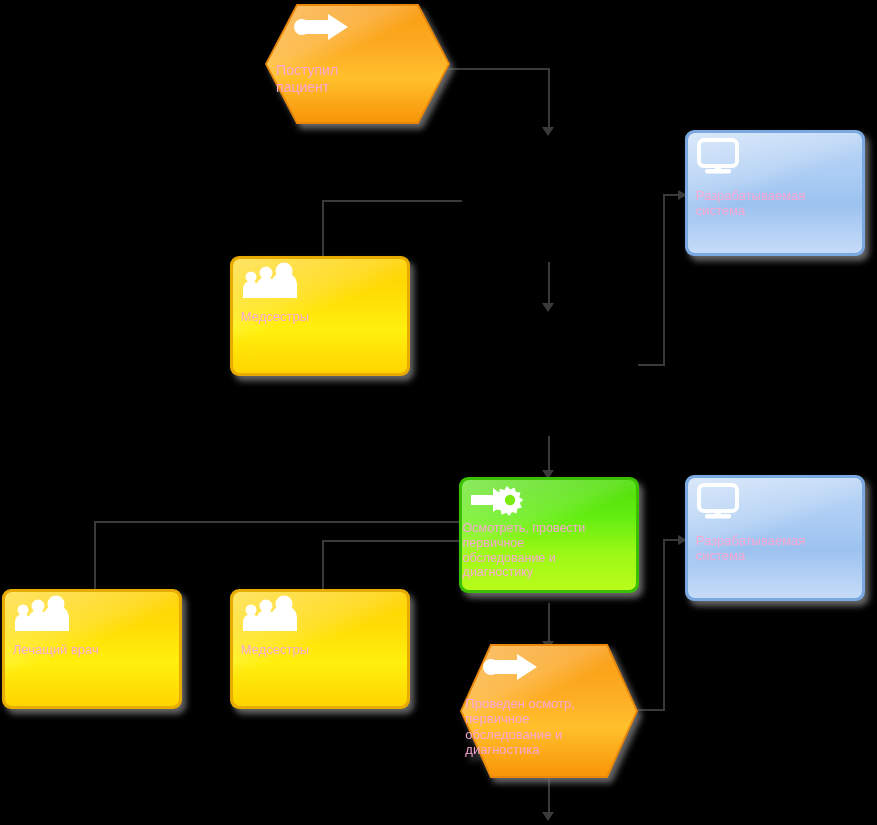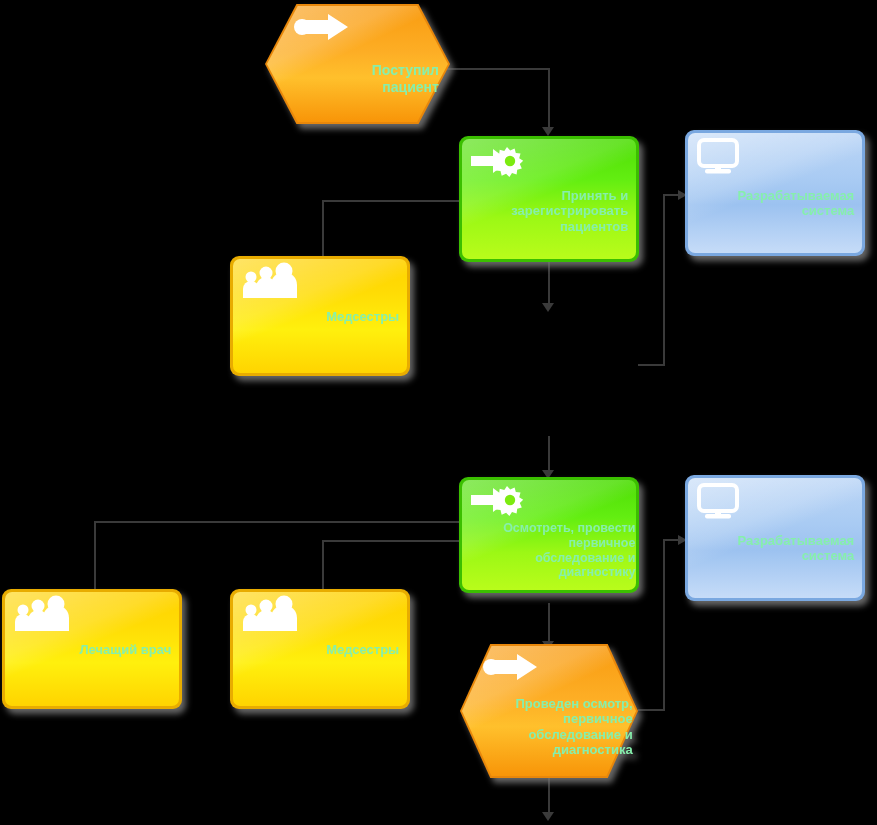--- a/index.html
+++ b/index.html
@@ -59,21 +59,21 @@
   .sys .body{position:absolute;inset:0;border-radius:9px;background:#7aa8e0;}
   .sys .inner{
     position:absolute;left:3px;right:3px;top:3px;bottom:3px;border-radius:7px;
     background:
       linear-gradient(158deg,rgba(255,255,255,.45) 0%,rgba(255,255,255,.18) 36%,rgba(255,255,255,0) 48%),
       linear-gradient(180deg,#bcd6f6 0%,#a9cbf3 38%,#9cc2f0 60%,#c6dcf8 100%);
   }
 
   .label{
     position:absolute;left:6%;right:6%;
-    text-align:right;color:#86efac;font-weight:bold;
+    text-align:left;color:#f9a8d4;font-weight:normal;
     line-height:1.18;white-space:pre-line;
   }
   .icon{position:absolute;}
 </style>
 </head>
 <body>
 
 <div id="canvas">
 
   <div class="conn h" style="left:446px;top:68px;width:104px;"></div>
@@ -117,34 +117,20 @@
     <div class="icon" style="left:28px;top:10px;">
       <svg width="56" height="26" viewBox="0 0 56 26">
           <circle cx="9" cy="13" r="8" fill="#fff"></circle>
           <path d="M9 6 h26 v-6 l20 13 -20 13 v-6 h-26 z" fill="#fff"></path>
         </svg>
     </div>
     <div class="label" style="top:58px;font-size:14px;">Поступил
 пациент</div>
   </div>
 
-  <div class="node func" style="left:459px;top:136px;width:180px;height:126px;">
-    <div class="body"></div>
-    <div class="inner"></div>
-    <div class="icon" style="left:10px;top:8px;">
-      <svg width="62" height="34" viewBox="0 0 62 34">
-        <path d="M2 12 h22 v-7 l16 12 -16 12 v-7 h-22 z" fill="#fff"></path>
-        <path d="M38 3 l3.2 3.4 4.4-1.9 1.2 4.6 4.7 .5 -1.3 4.6 4 2.6 -3.4 3.3 2 4.4 -4.6 1.2 -.6 4.7 -4.6-1.3 -2.6 4 -3.3-3.4 -4.4 2 -1.2-4.6 -4.7-.6 1.3-4.6 -4-2.6 3.4-3.3 -2-4.4 4.6-1.2 .6-4.7 4.6 1.3 z" fill="#fff"></path>
-        <circle cx="41" cy="17" r="5.2" fill="#7ceb10"></circle>
-      </svg>
-    </div>
-    <div class="label" style="top:52px;font-size:13px;">Принять и
-зарегистрировать
-пациентов</div>
-  </div>
 
   <div class="node sys" style="left:685px;top:130px;width:180px;height:126px;">
     <div class="body"></div>
     <div class="inner"></div>
     <div class="icon" style="left:11px;top:8px;">
       <svg width="44" height="38" viewBox="0 0 44 38">
         <rect x="3" y="2" width="38" height="26" rx="5" fill="none" stroke="#fff" stroke-width="4"></rect>
         <rect x="19" y="27" width="6" height="5" fill="#fff"></rect>
         <rect x="9" y="31" width="26" height="4.5" rx="2" fill="#fff"></rect>
       </svg>

